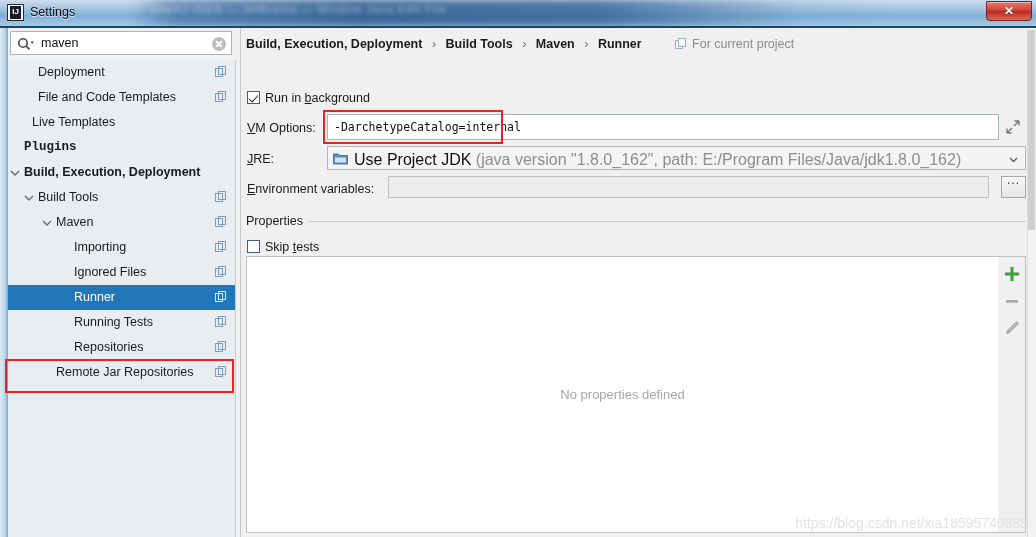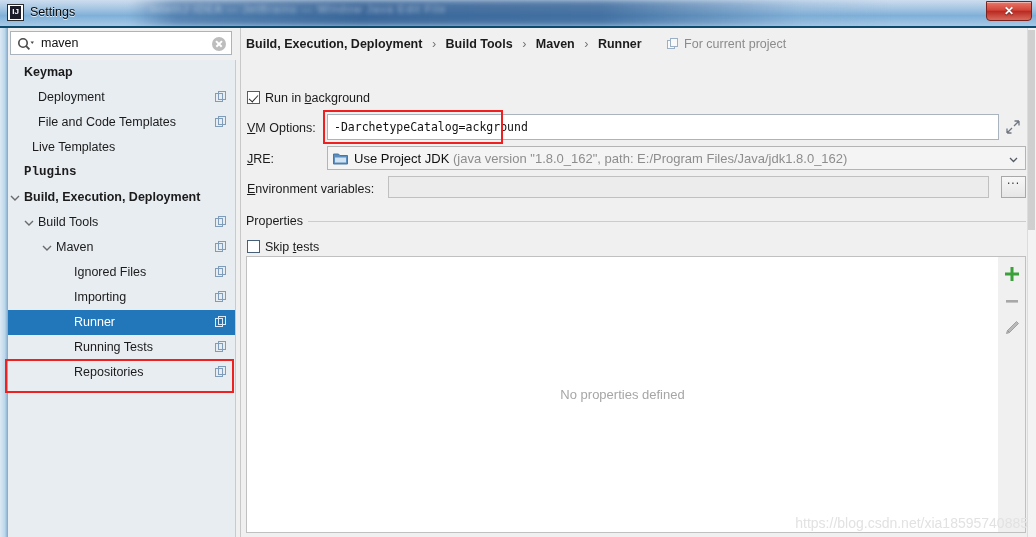--- a/index.html
+++ b/index.html
@@ -222,21 +222,21 @@
   .breadcrumb {
     position: absolute;
     left: 5px; top: 9px;
     white-space: nowrap;
     font-size: 12.5px;
   }
   .bc-item { font-weight: bold; color: #1b1b1b; }
   .bc-sep { color: #6f6f6f; margin: 0 6px; font-weight: normal; }
   .bc-scope {
     display: inline-block;
-    margin-left: 22px;
+    margin-left: 30px;
     color: #8b8b8b;
     font-weight: normal;
   }
   .bc-scope .scopeicon { display: inline-block; vertical-align: -2px; margin-right: 5px; opacity: .65; }
 
   .checkrow {
     position: absolute;
     white-space: nowrap;
     font-size: 12.5px;
     color: #1b1b1b;
@@ -297,21 +297,21 @@
     position: absolute;
     left: 86px; top: 118px;
     width: 699px; height: 24px;
     background: #f4f4f4;
     border: 1px solid #b4b4b4;
     cursor: pointer;
   }
   .jre-main {
     position: absolute;
     left: 26px; top: 4px;
-    font-size: 13px;
+    font-size: 16px;
     color: #111111;
     white-space: nowrap;
   }
   .jre-sub { color: #8d8d8d; }
   .folder-icon {
     position: absolute;
     left: 5px; top: 5px;
     width: 15px; height: 13px;
   }
   .chev {
@@ -446,23 +446,20 @@
             <circle cx="6" cy="6" r="4.2" fill="none" stroke="#4a4a4a" stroke-width="1.6"></circle>
             <line x1="9.2" y1="9.2" x2="12.4" y2="12.4" stroke="#4a4a4a" stroke-width="1.8"></line>
             <path d="M13.5 4.5 L17 4.5 L15.25 7 Z" fill="#4a4a4a"></path>
           </svg>
         </span>
         <span class="search-input-text" title="Search">maven</span>
         <span class="clear-btn"></span>
       </div>
 
       <div class="tree" id="tree">
-          <div class="tree-row bold">
-            <span class="t-label" style="left: 16px;">Keymap</span>
-          </div>
           <div class="tree-row">
             <span class="t-label" style="left: 30px;">Deployment</span>
             <span class="t-badge">
               <svg class="scopeicon" viewBox="0 0 12 12">
                 <rect x="0.5" y="2.5" width="7" height="8" fill="none" stroke="#7f9dbb" stroke-width="1"></rect>
                 <rect x="3.5" y="0.5" width="7" height="8" fill="none" stroke="#7f9dbb" stroke-width="1"></rect>
               </svg>
             </span>
           </div>
           <div class="tree-row">
@@ -510,30 +507,30 @@
             </span>
             <span class="t-label" style="left: 48px;">Maven</span>
             <span class="t-badge">
               <svg class="scopeicon" viewBox="0 0 12 12">
                 <rect x="0.5" y="2.5" width="7" height="8" fill="none" stroke="#7f9dbb" stroke-width="1"></rect>
                 <rect x="3.5" y="0.5" width="7" height="8" fill="none" stroke="#7f9dbb" stroke-width="1"></rect>
               </svg>
             </span>
           </div>
           <div class="tree-row">
+            <span class="t-label" style="left: 66px;">Importing</span>
+            <span class="t-badge">
+              <svg class="scopeicon" viewBox="0 0 12 12">
+                <rect x="0.5" y="2.5" width="7" height="8" fill="none" stroke="#7f9dbb" stroke-width="1"></rect>
+                <rect x="3.5" y="0.5" width="7" height="8" fill="none" stroke="#7f9dbb" stroke-width="1"></rect>
+              </svg>
+            </span>
+          </div>
+          <div class="tree-row">
             <span class="t-label" style="left: 66px;">Ignored Files</span>
-            <span class="t-badge">
-              <svg class="scopeicon" viewBox="0 0 12 12">
-                <rect x="0.5" y="2.5" width="7" height="8" fill="none" stroke="#7f9dbb" stroke-width="1"></rect>
-                <rect x="3.5" y="0.5" width="7" height="8" fill="none" stroke="#7f9dbb" stroke-width="1"></rect>
-              </svg>
-            </span>
-          </div>
-          <div class="tree-row">
-            <span class="t-label" style="left: 66px;">Importing</span>
             <span class="t-badge">
               <svg class="scopeicon" viewBox="0 0 12 12">
                 <rect x="0.5" y="2.5" width="7" height="8" fill="none" stroke="#7f9dbb" stroke-width="1"></rect>
                 <rect x="3.5" y="0.5" width="7" height="8" fill="none" stroke="#7f9dbb" stroke-width="1"></rect>
               </svg>
             </span>
           </div>
           <div class="tree-row selected">
             <span class="t-label" style="left: 66px;">Runner</span>
             <span class="t-badge">
@@ -547,20 +544,29 @@
             <span class="t-label" style="left: 66px;">Running Tests</span>
             <span class="t-badge">
               <svg class="scopeicon" viewBox="0 0 12 12">
                 <rect x="0.5" y="2.5" width="7" height="8" fill="none" stroke="#7f9dbb" stroke-width="1"></rect>
                 <rect x="3.5" y="0.5" width="7" height="8" fill="none" stroke="#7f9dbb" stroke-width="1"></rect>
               </svg>
             </span>
           </div>
           <div class="tree-row">
             <span class="t-label" style="left: 66px;">Repositories</span>
+            <span class="t-badge">
+              <svg class="scopeicon" viewBox="0 0 12 12">
+                <rect x="0.5" y="2.5" width="7" height="8" fill="none" stroke="#7f9dbb" stroke-width="1"></rect>
+                <rect x="3.5" y="0.5" width="7" height="8" fill="none" stroke="#7f9dbb" stroke-width="1"></rect>
+              </svg>
+            </span>
+          </div>
+          <div class="tree-row">
+            <span class="t-label" style="left: 48px;">Remote Jar Repositories</span>
             <span class="t-badge">
               <svg class="scopeicon" viewBox="0 0 12 12">
                 <rect x="0.5" y="2.5" width="7" height="8" fill="none" stroke="#7f9dbb" stroke-width="1"></rect>
                 <rect x="3.5" y="0.5" width="7" height="8" fill="none" stroke="#7f9dbb" stroke-width="1"></rect>
               </svg>
             </span>
           </div>
         </div>
 
       <div class="annot" style="left:5px; top:331px; width:229px; height:34px;"></div>
@@ -583,21 +589,21 @@
           </svg><span>For current project</span>
         </span>
       </div>
 
       <div class="checkrow" style="left:6px; top:63px;">
         <span class="cbox checked"></span><span>Run in </span><span class="mn">b</span><span>ackground</span>
       </div>
 
       <div class="field-label" style="left:6px; top:93px;text-align:center;"><span class="mn">V</span><span>M Options:</span></div>
       <div class="vm-input">
-        <span class="vm-text">-DarchetypeCatalog=ackground</span>
+        <span class="vm-text">-DarchetypeCatalog=internal</span>
       </div>
       <div class="expand-btn">
         <svg width="14" height="14" viewBox="0 0 14 14" style="position:absolute;left:5px;top:5px;">
           <path d="M13 1 L8.5 1 M13 1 L13 5.5 M13 1 L8 6" stroke="#6f7680" stroke-width="1.3" fill="none"></path>
           <path d="M1 13 L5.5 13 M1 13 L1 8.5 M1 13 L6 8" stroke="#6f7680" stroke-width="1.3" fill="none"></path>
         </svg>
       </div>
 
       <div class="annot" style="left:82px; top:82px; width:180px; height:34px;"></div>
 

